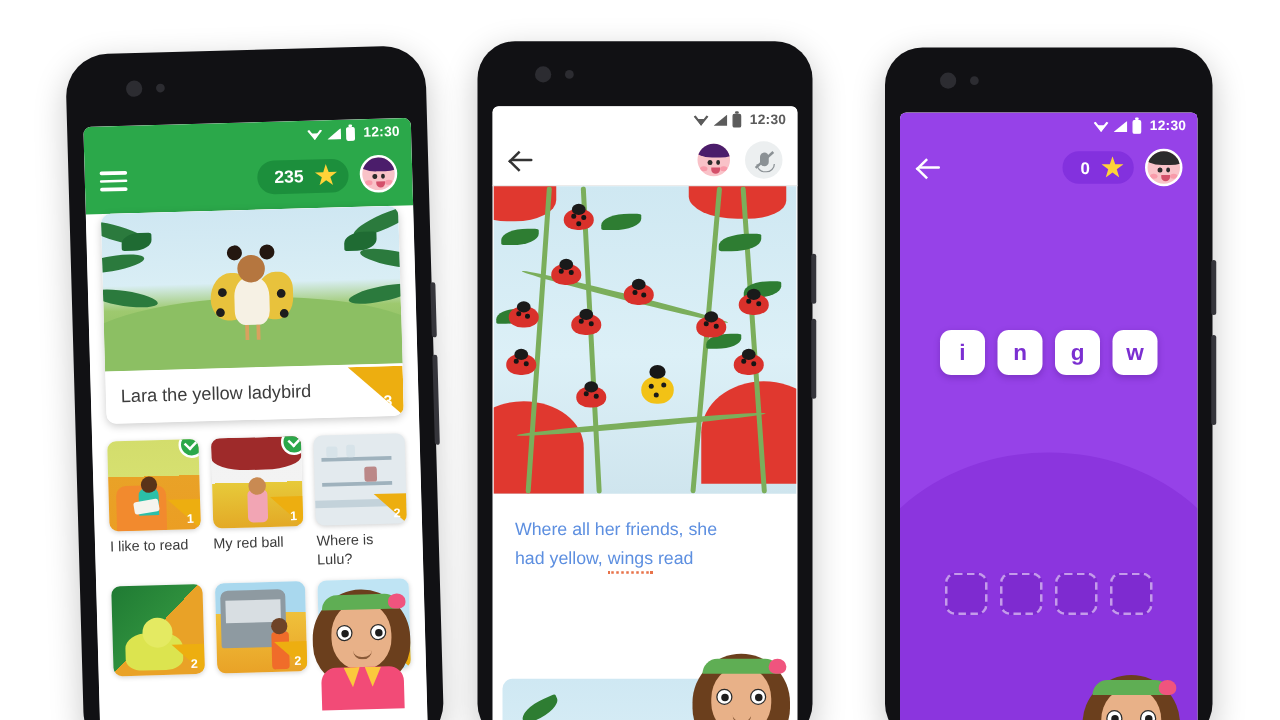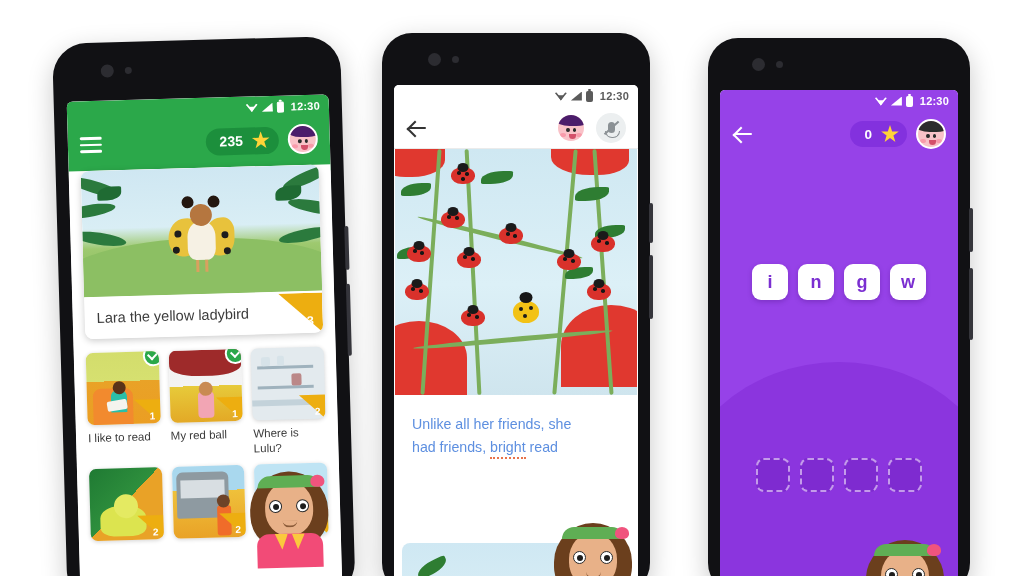--- a/index.html
+++ b/index.html
@@ -522,22 +522,22 @@
 
         <div class="ybug">
           <i style="left:6px;top:6px;"></i>
             <i style="right:6px;top:5px;"></i>
             <i style="left:10px;top:13px;"></i>
         </div>
       </div>
 
       <div class="p2-text">
         <p>
-          <span>Unlike all her friends, she</span><br>
-          <span>had friends, </span><span class="underline">bright</span><span> read</span>
+          <span>Where all her friends, she</span><br>
+          <span>had yellow, </span><span class="underline">wings</span><span> read</span>
         </p>
       </div>
 
       <div class="p2-lower">
         <div class="lf" style="left:14px;top:18px;width:32px;height:13px;transform:rotate(-24deg);"></div>
         <div class="lf" style="left:22px;top:34px;width:36px;height:13px;transform:rotate(8deg);"></div>
 
       </div>
 
       <div class="biggirl" style="position:absolute; right:6px; bottom:6px;">

